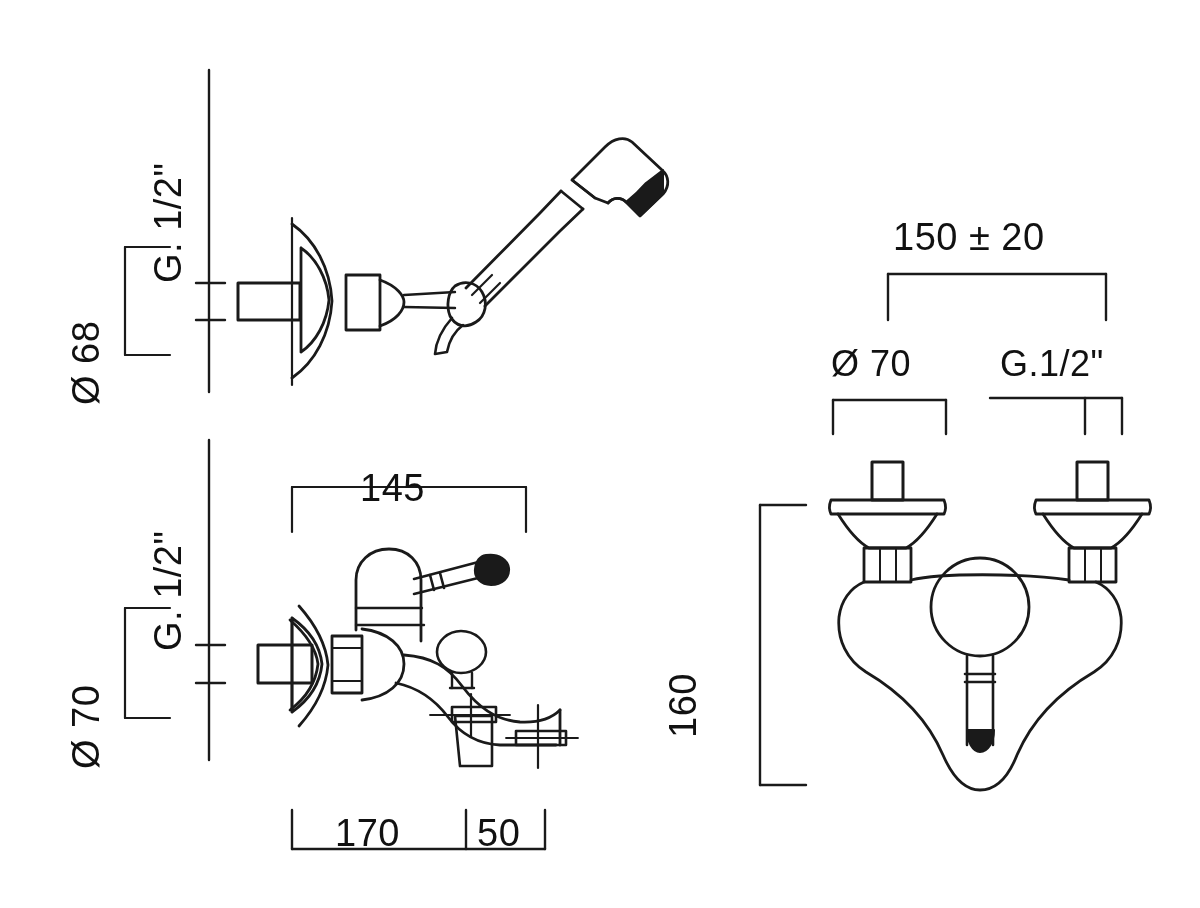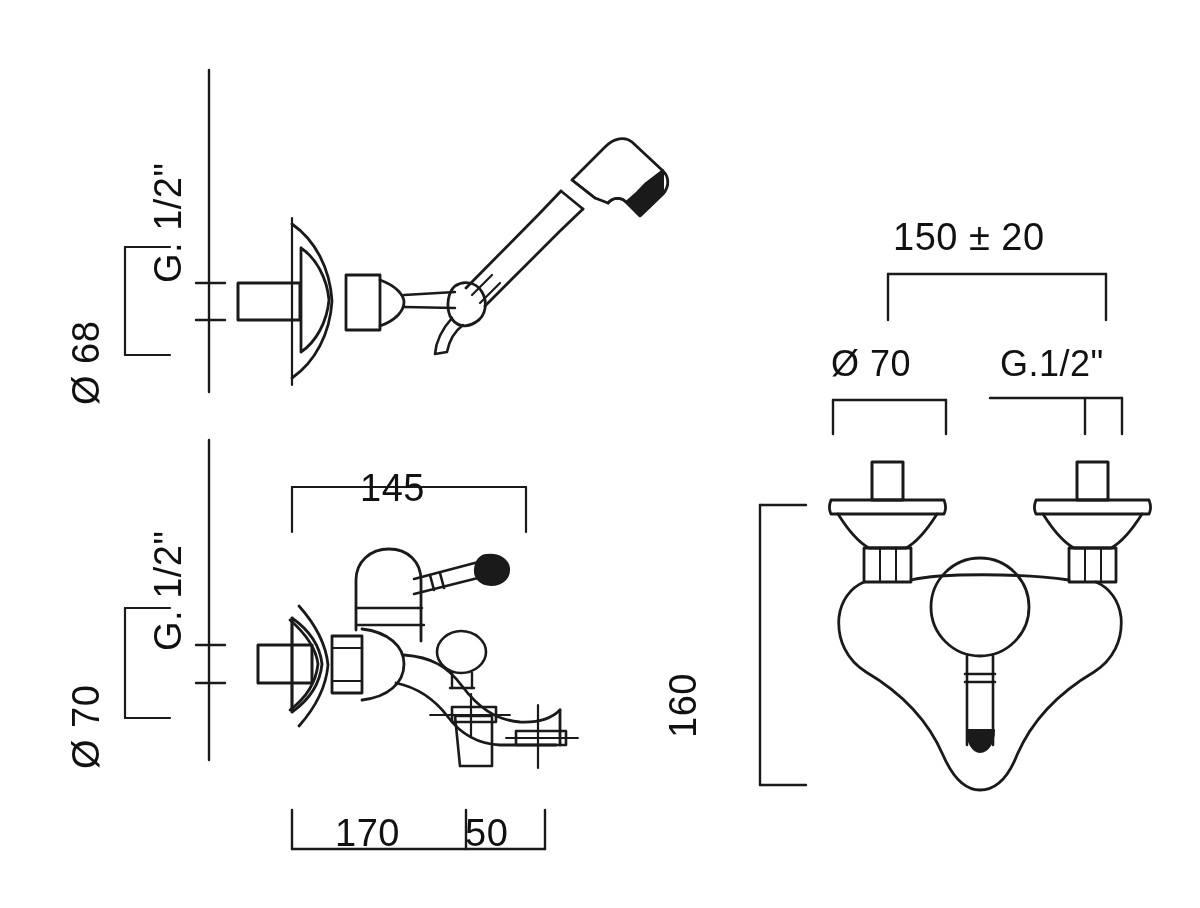--- a/index.html
+++ b/index.html
@@ -181,21 +181,21 @@
   <div class="dimtext t-big rot90" style="left:190px; top:240px;">G. 1/2"</div>
 
   <div class="dimtext t-big rot90" style="left:108px; top:726px;">Ø 70</div>
 
   <div class="dimtext t-big rot90" style="left:190px; top:608px;">G. 1/2"</div>
 
   <div class="dimtext t-big" style="left:360px; top:443px;margin-top:24px;">145</div>
 
   <div class="dimtext t-big" style="left:335px; top:812px;">170</div>
 
-  <div class="dimtext t-big" style="left:465px; top:812px;">50</div>
+  <div class="dimtext t-big" style="left:477px; top:812px;">50</div>
 
   <div class="dimtext t-big" style="left:893px; top:216px;">150 ± 20</div>
 
   <div class="dimtext t-med" style="left:831px; top:343px;">Ø 70</div>
 
   <div class="dimtext t-med" style="left:1000px; top:343px;">G.1/2"</div>
 
   <div class="dimtext t-big rot90" style="left:705px; top:695px;">160</div>
 
 </div>

